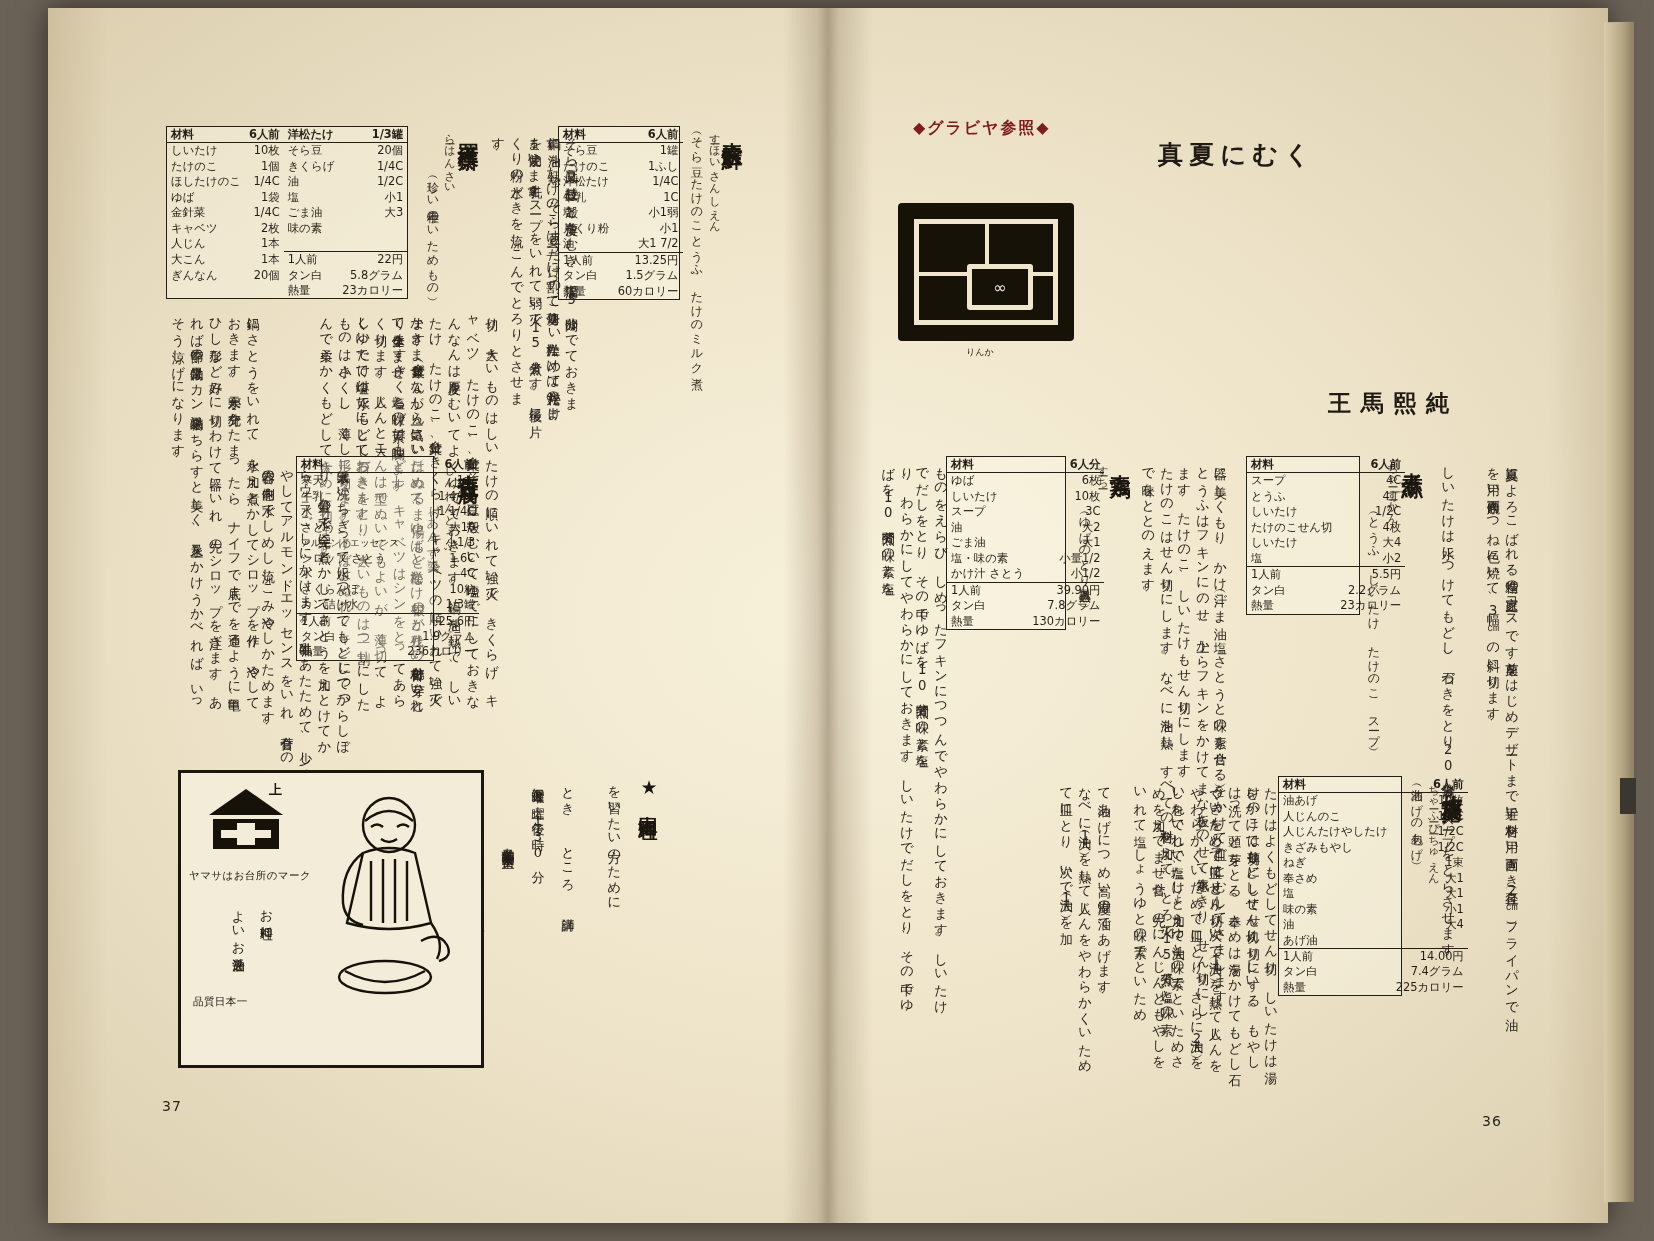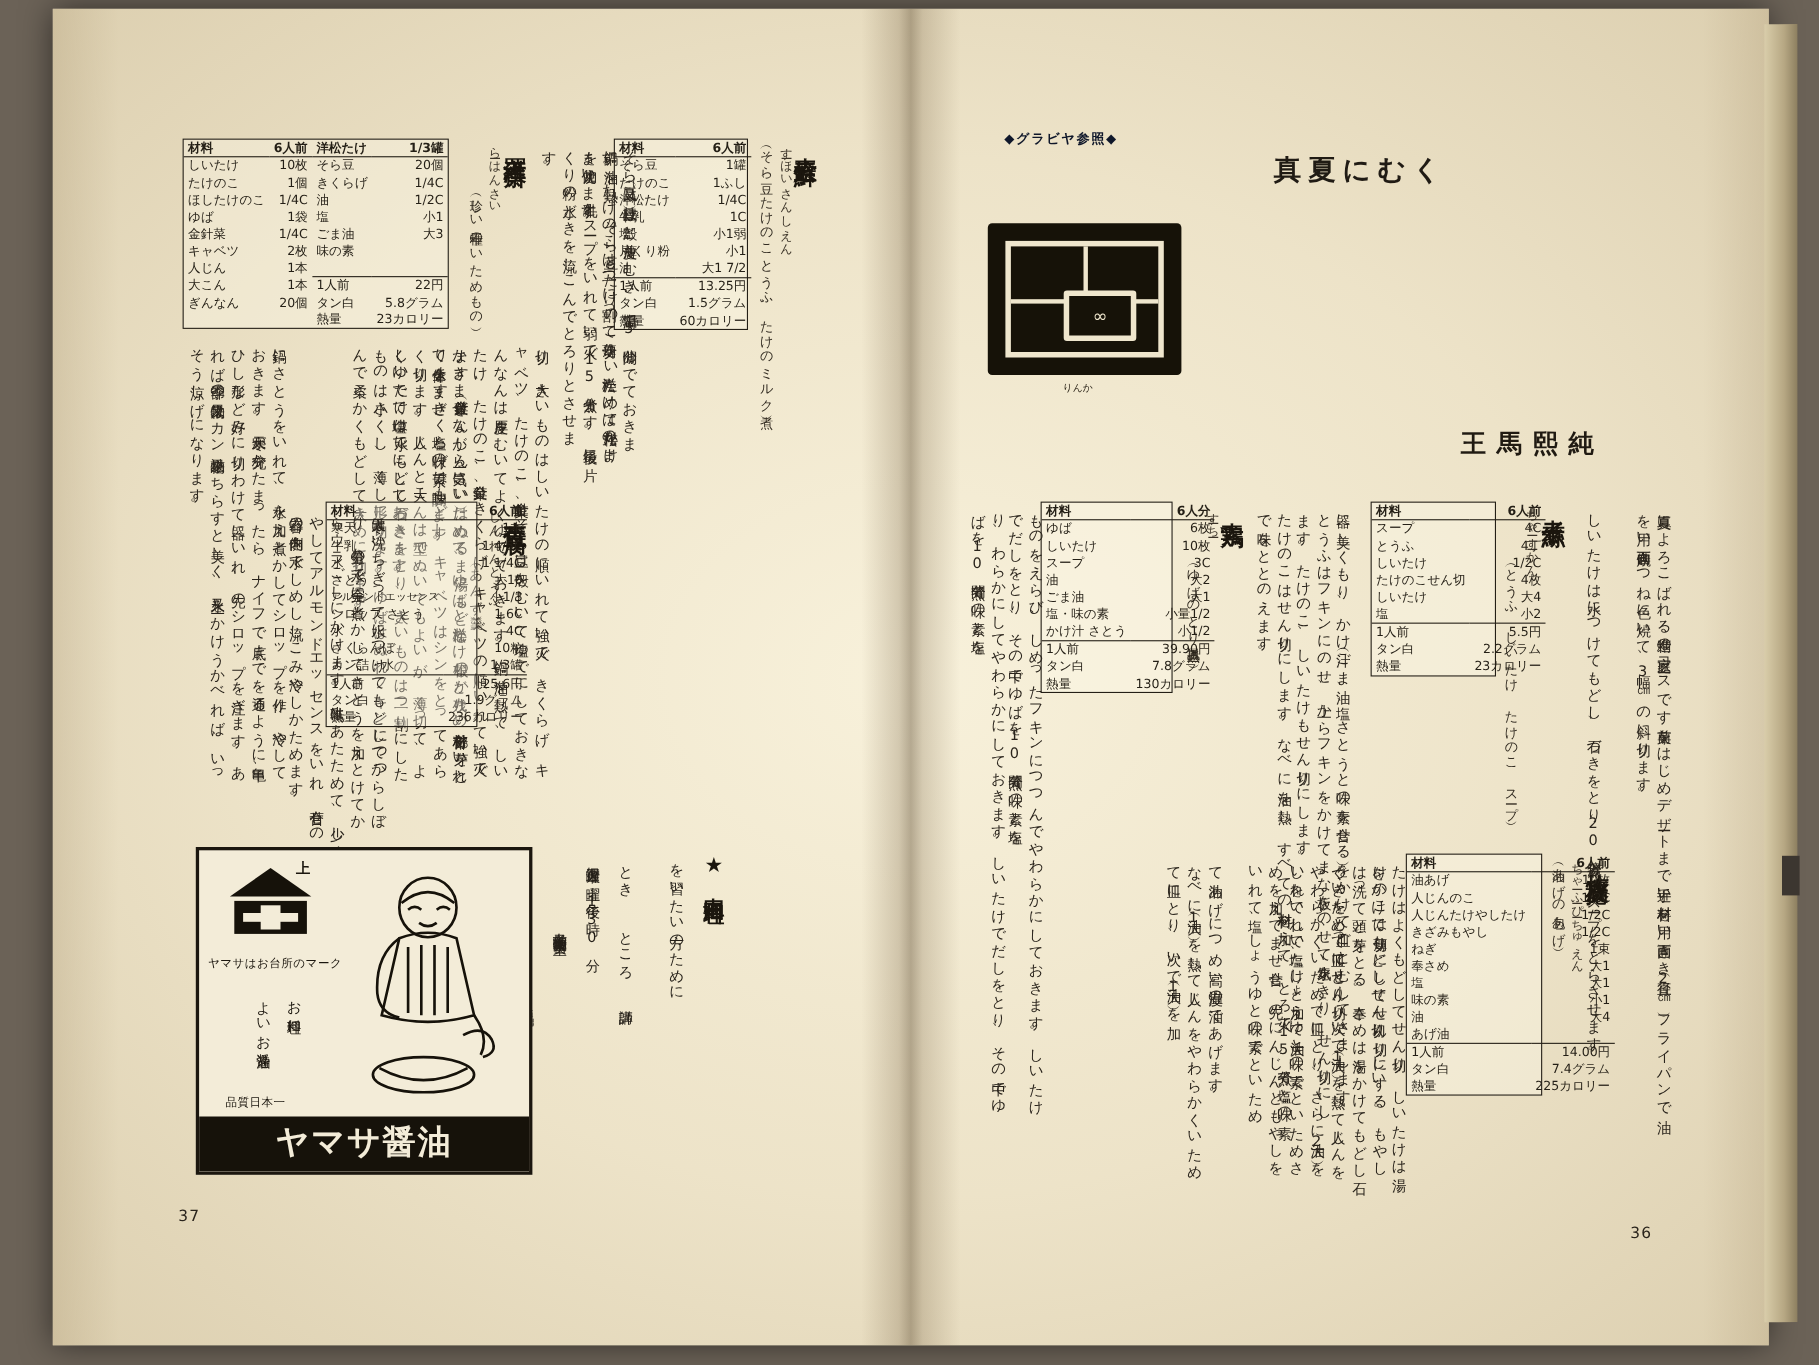--- a/index.html
+++ b/index.html
@@ -96,23 +96,23 @@
     position: absolute;
     writing-mode: horizontal-tb;
     font-size: 23px;
     letter-spacing: .42em;
     color: #201a12;
     font-weight: 700;
   }
   .gravure {
     position: absolute;
     writing-mode: horizontal-tb;
-    font-size: 12px;
+    font-size: 16px;
     letter-spacing: .12em;
-    color: #0f172a;
+    color: #7f1d1d;
     font-weight: 700;
   }
   .logo-box {
     position: absolute;
     width: 176px; height: 138px;
     background: #161208;
     border-radius: 4px;
   }
   .logo-inner {
     position:absolute; inset: 16px;
@@ -657,38 +657,37 @@
       <div class="ad">
         <svg class="ad-top" viewBox="0 0 110 74">
           <polygon points="55,4 18,30 92,30" fill="#16120a"></polygon>
           <rect x="22" y="34" width="66" height="30" fill="#16120a"></rect>
           <rect x="46" y="38" width="18" height="22" fill="#f3ecd8"></rect>
           <rect x="30" y="45" width="50" height="8" fill="#f3ecd8"></rect>
         </svg>
         <div class="ad-small" style="left:8px; top:96px;">ヤマサはお台所のマーク</div>
         <div class="ad-txt" style="left:76px; top:128px;">お料理に</div>
         <div class="ad-txt" style="left:48px; top:128px;">よいお醤油を</div>
-        <div class="ad-small" style="left:12px; top:222px;margin-left:12px;">品質日本一</div>
+        <div class="ad-small" style="left:12px; top:222px;">品質日本一</div>
         <div class="ad-small" style="left:88px; top:8px; font-size:13px; font-weight:700;">上</div>
 
         <svg style="position:absolute; left:130px; top:18px;" width="160" height="215" viewBox="0 0 160 215">
           <g fill="none" stroke="#16120a" stroke-width="2.4">
             <ellipse cx="78" cy="34" rx="26" ry="27"></ellipse>
             <path d="M54 30 q24 -20 48 0"></path>
             <path d="M60 36 q6 -5 12 0 M86 36 q6 -5 12 0"></path>
             <path d="M70 48 q8 6 16 0"></path>
             <path d="M52 62 q26 -10 52 0 l16 70 q-42 12 -84 0 z"></path>
             <path d="M60 70 v60 M72 68 v64 M84 68 v64 M96 70 v60"></path>
             <path d="M120 132 q14 20 6 36"></path>
             <path d="M52 62 q-22 16 -20 50 q2 18 20 22"></path>
             <ellipse cx="74" cy="186" rx="46" ry="16"></ellipse>
             <path d="M34 180 q40 22 80 0"></path>
             <path d="M110 150 q18 -10 26 4 q6 12 -8 16"></path>
           </g>
         </svg>
-        <div class="ad-brand">ヤマサ醤油</div>
       </div>
 
       <div class="folio" style="left:104px; top:1090px;">37</div>
     </div>
 
   </div>
 </div>
 
 </body></html>

